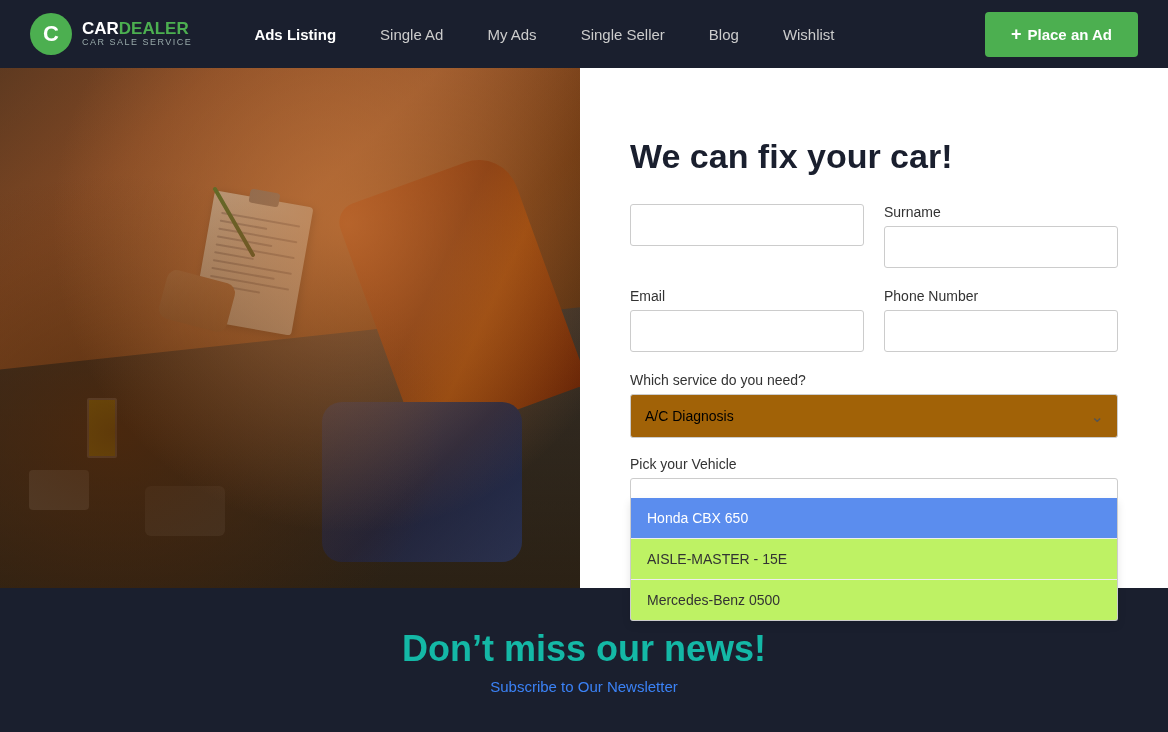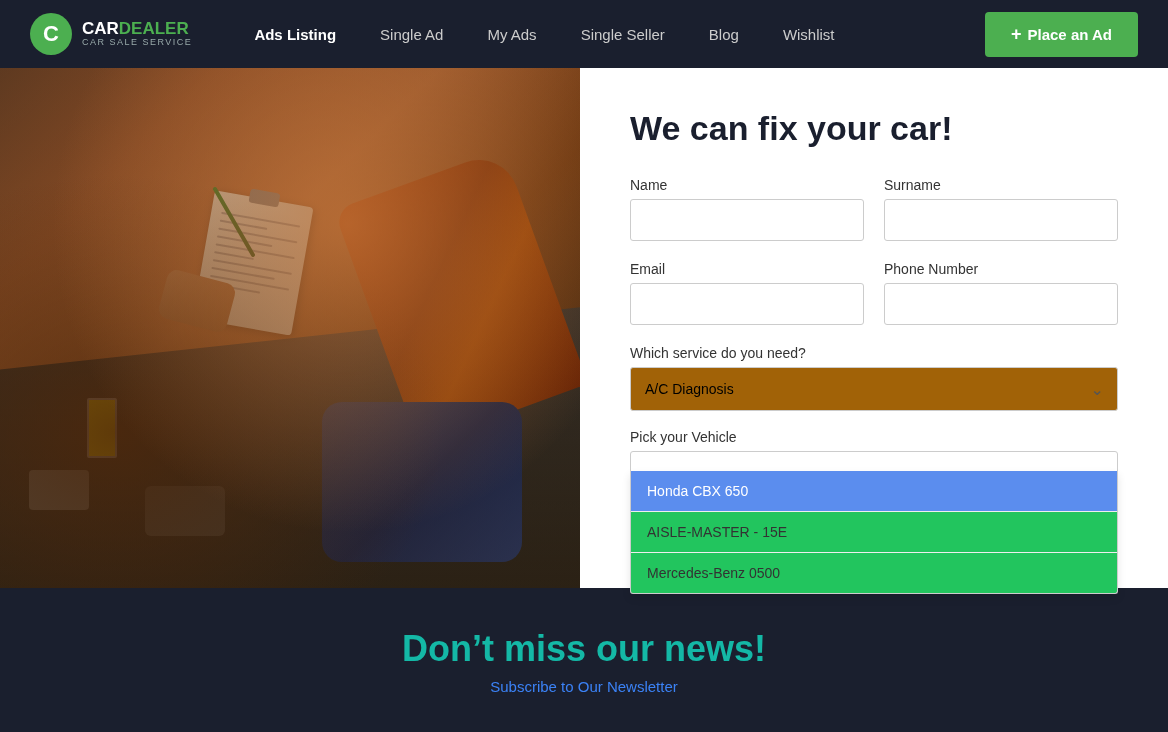--- a/index.html
+++ b/index.html
@@ -71,20 +71,21 @@
       align-items: center;
       gap: 6px;
       white-space: nowrap;
     }
     .place-ad-btn .plus { font-size: 18px; }
 
     
     .main-section {
       display: flex;
       min-height: 520px;
+      align-items: center;
     }
 
     
     .hero-image {
       width: 580px;
       flex-shrink: 0;
       overflow: hidden;
       position: relative;
     }
     .hero-image-bg {
@@ -314,21 +315,21 @@
       outline: none;
       height: 42px;
     }
     .vehicle-dropdown {
       position: absolute;
       top: 42px;
       left: 0;
       right: 0;
       border: 1px solid #ccc;
       border-top: none;
-      background: #22c55e;
+      background: #bef264;
       z-index: 10;
       border-radius: 0 0 3px 3px;
       box-shadow: 0 4px 8px rgba(0,0,0,0.1);
     }
     .vehicle-option {
       padding: 12px 16px;
       font-size: 14px;
       cursor: pointer;
       color: #333;
     }
@@ -425,21 +426,20 @@
 
       <div class="scene-overlay"></div>
     </div>
   </div>
 
   <div class="form-panel">
     <h1 class="form-title">We can fix your car!</h1>
 
     <div class="form-row">
       <div class="form-field">
-        <label class="form-label">Name</label>
         <input class="form-input" type="text" placeholder="" style="">
       </div>
       <div class="form-field">
         <label class="form-label">Surname</label>
         <input class="form-input" type="text" placeholder="" style="">
       </div>
     </div>
 
     <div class="form-row">
       <div class="form-field">

